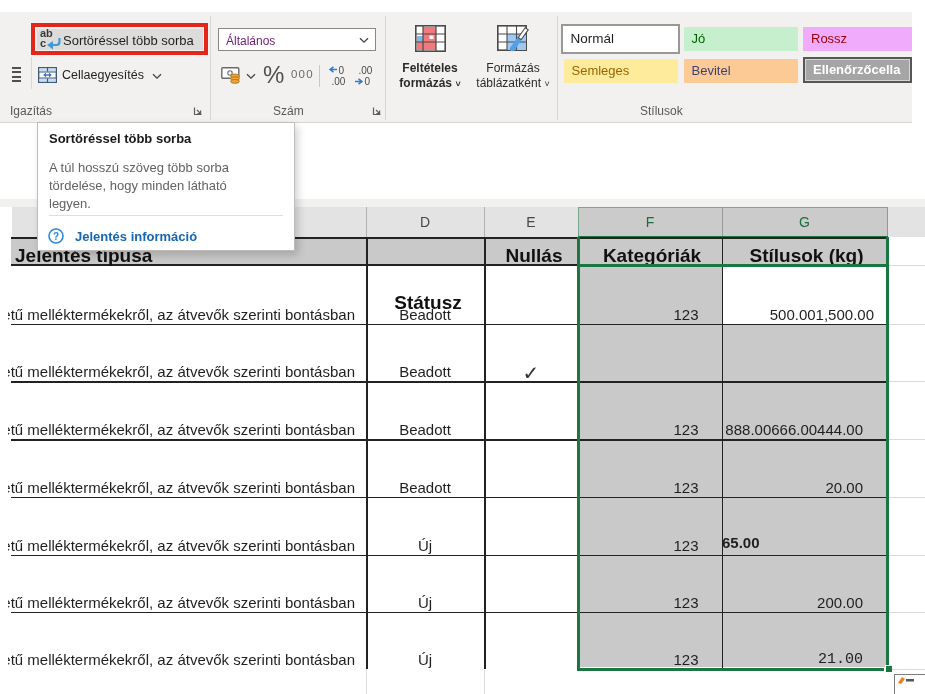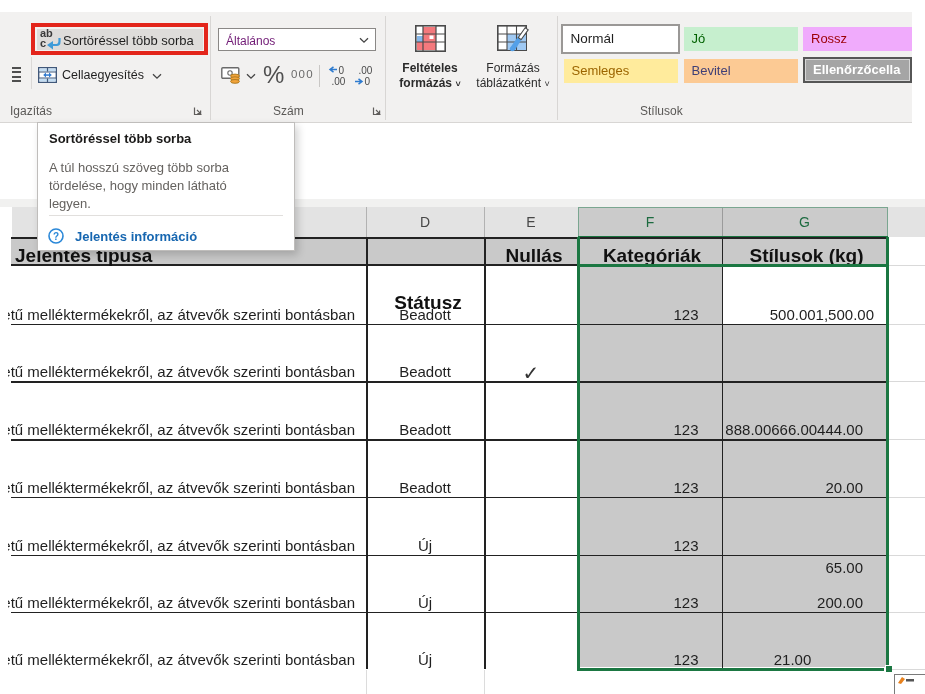--- a/index.html
+++ b/index.html
@@ -202,33 +202,33 @@
       <span style="position:absolute;right:0;top:2px;">állati eredetű melléktermékekről, az átvevők szerinti bontásban</span>
     </div>
     <div class="celltxt" style="left:366px;top:479.5px;width:118px;text-align:center;">Beadott</div>
     <div class="celltxt" style="left:578px;top:479.5px;width:120.5px;text-align:right;">123</div>
     <div class="celltxt" style="left:722px;top:479.5px;width:141px;text-align:right;">20.00</div>
     <div class="celltxt" style="left:8px;top:535.5px;width:347px;height:19px;overflow:hidden;">
       <span style="position:absolute;right:0;top:2px;">állati eredetű melléktermékekről, az átvevők szerinti bontásban</span>
     </div>
     <div class="celltxt" style="left:366px;top:537.5px;width:118px;text-align:center;">Új</div>
     <div class="celltxt" style="left:578px;top:537.5px;width:120.5px;text-align:right;">123</div>
-    <div class="celltxt" style="left:722px;top:560px;width:141px;text-align:right;">65.00</div>
+    <div class="celltxt" style="left:722px;top:535px;width:141px;font-weight:bold;">65.00</div>
     <div class="celltxt" style="left:8px;top:592.5px;width:347px;height:19px;overflow:hidden;">
       <span style="position:absolute;right:0;top:2px;">állati eredetű melléktermékekről, az átvevők szerinti bontásban</span>
     </div>
     <div class="celltxt" style="left:366px;top:594.5px;width:118px;text-align:center;">Új</div>
     <div class="celltxt" style="left:578px;top:594.5px;width:120.5px;text-align:right;">123</div>
     <div class="celltxt" style="left:722px;top:594.5px;width:141px;text-align:right;">200.00</div>
     <div class="celltxt" style="left:8px;top:650px;width:347px;height:19px;overflow:hidden;">
       <span style="position:absolute;right:0;top:2px;">állati eredetű melléktermékekről, az átvevők szerinti bontásban</span>
     </div>
     <div class="celltxt" style="left:366px;top:652px;width:118px;text-align:center;">Új</div>
     <div class="celltxt" style="left:578px;top:652px;width:120.5px;text-align:right;">123</div>
-    <div class="celltxt" style="left:722px;top:652px;width:141px;text-align:center;">21.00</div>
+    <div class="celltxt" style="left:722px;top:652px;width:141px;text-align:right;font-family:Liberation Mono, monospace;">21.00</div>
   </div>
 
 <div class="abs" style="left:576.5px;top:264px;width:312px;height:2.5px;background:#1b7742;"></div>
 <div class="abs" style="left:576.5px;top:237px;width:3px;height:432px;background:#1b7742;"></div>
 <div class="abs" style="left:885.5px;top:237px;width:3px;height:432px;background:#1b7742;"></div>
 <div class="abs" style="left:576.5px;top:667.5px;width:307px;height:3px;background:#1b7742;"></div>
 <div class="abs" style="left:884.5px;top:664.5px;width:8px;height:8px;background:#1b7742;border:1px solid #fff;box-sizing:border-box;"></div>
 
 <div class="gline" style="left:889px;top:265px;width:36px;"></div>
 <div class="gline" style="left:889px;top:323.5px;width:36px;"></div>

